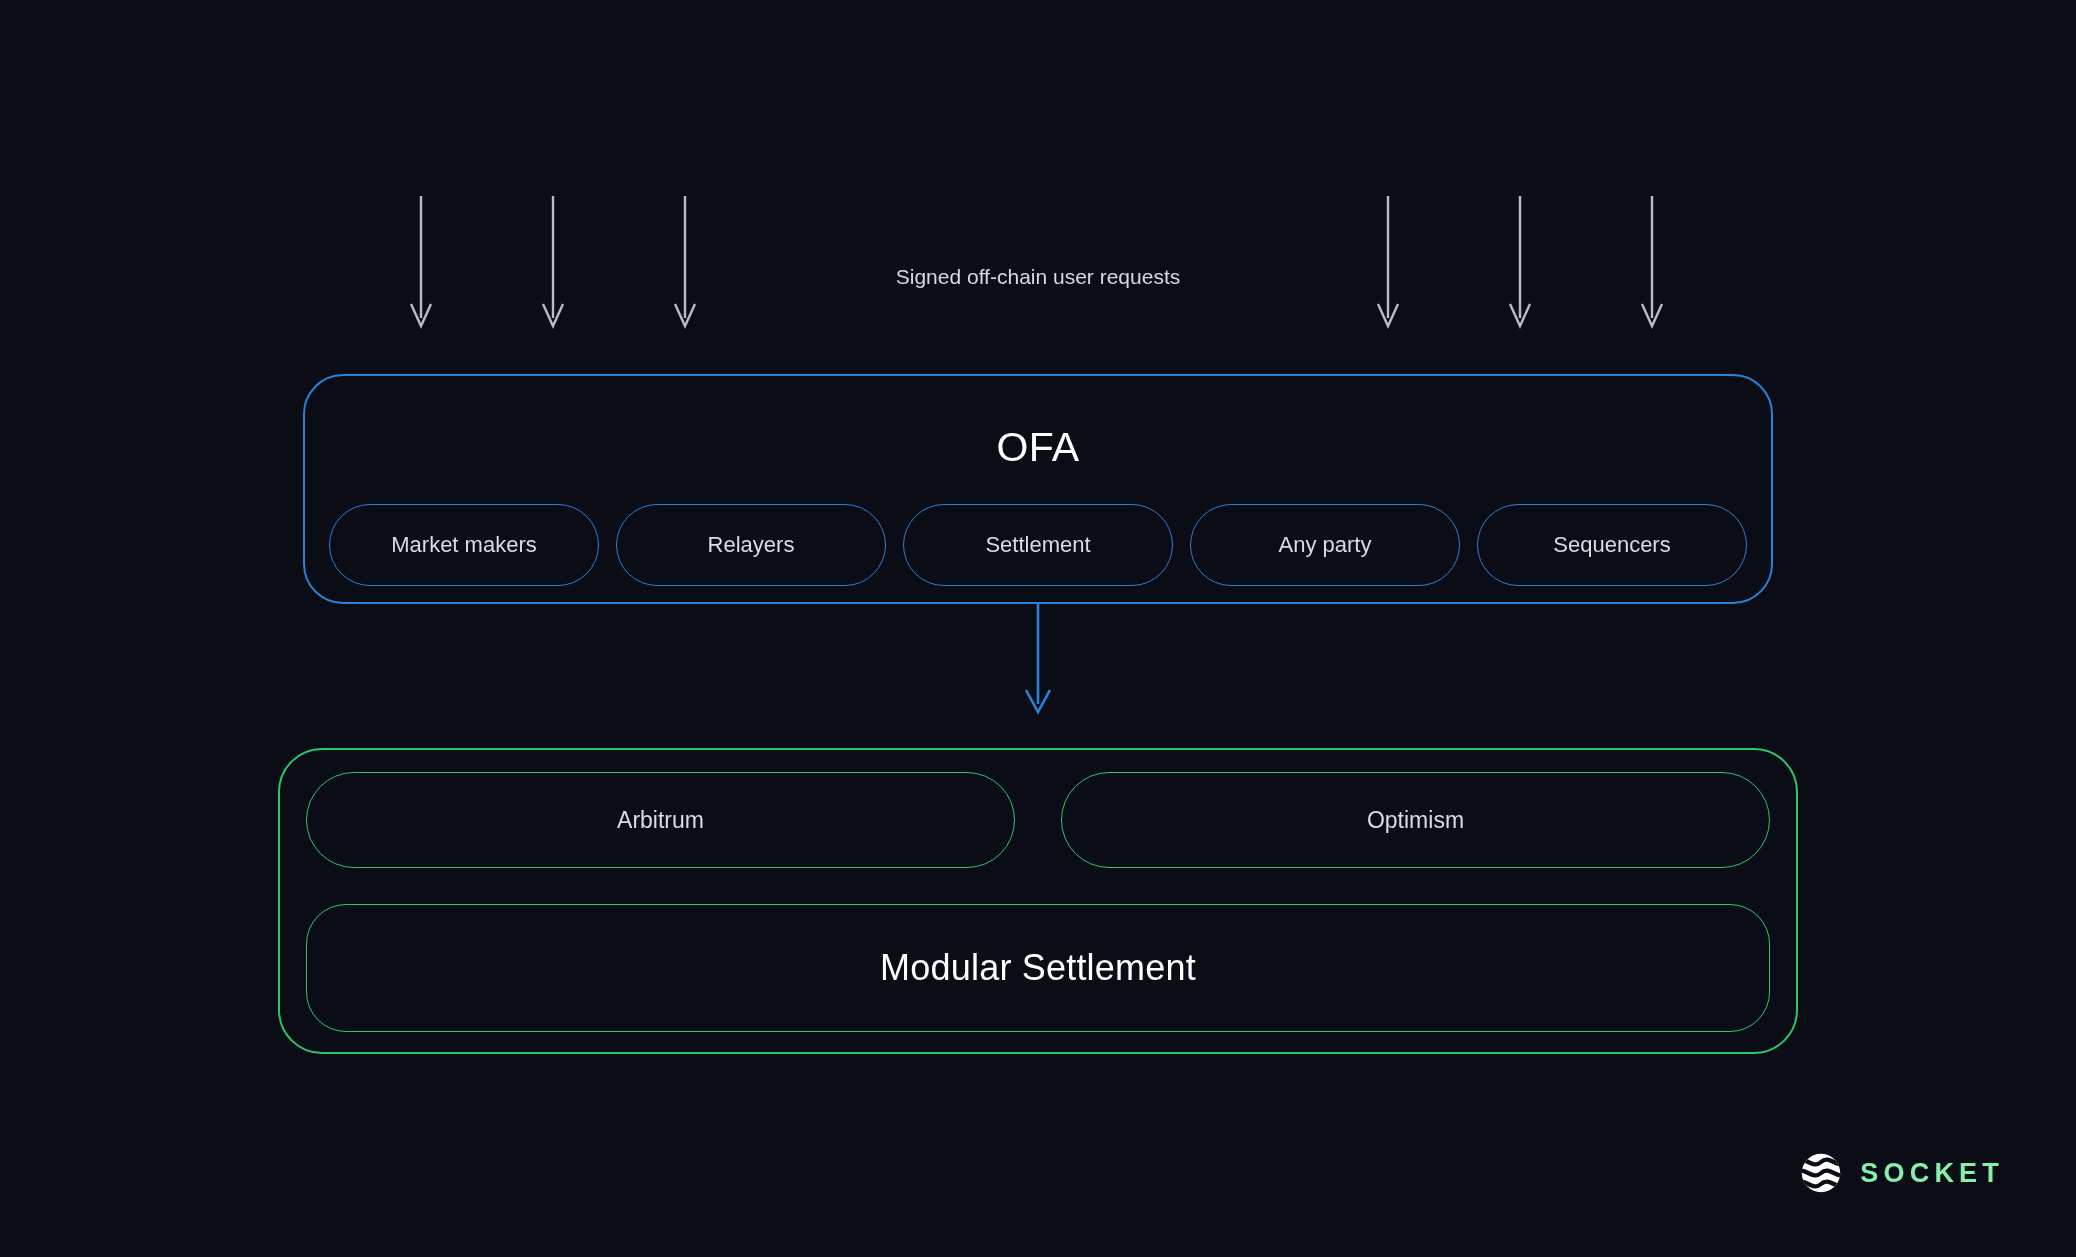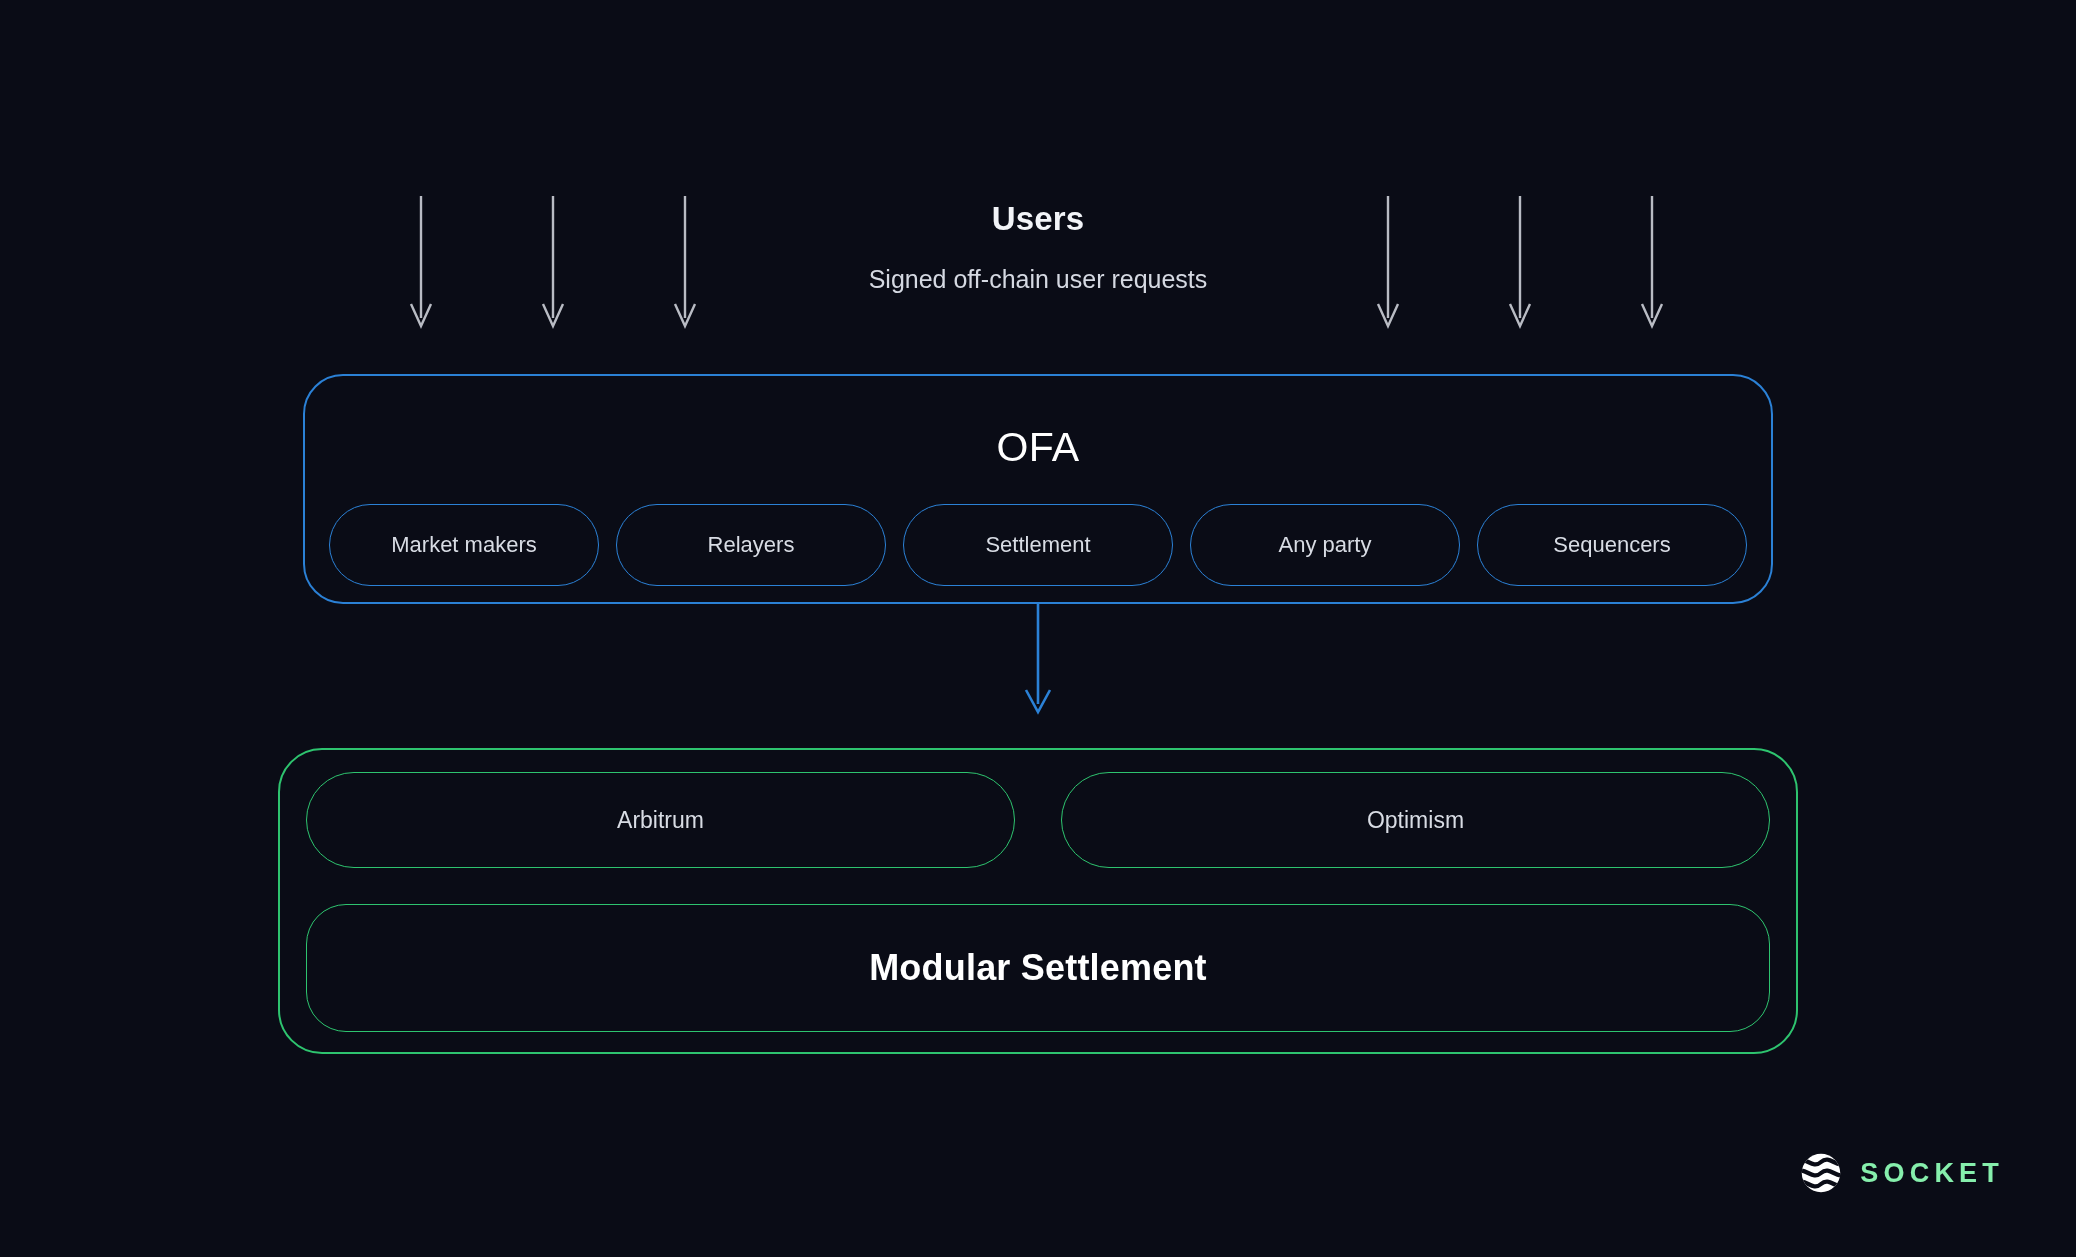--- a/index.html
+++ b/index.html
@@ -44,21 +44,21 @@
     letter-spacing: 0.2px;
     color: #f2f4f8;
   }
 
   .users-sub {
     position: absolute;
     left: 0;
     top: 265px;
     width: 2076px;
     text-align: center;
-    font-size: 25px;
+    font-size: 21px;
     font-weight: 400;
     color: #d5d9e2;
   }
 
   .arrow {
     position: absolute;
     top: 196px;
     width: 26px;
     height: 132px;
   }
@@ -166,21 +166,21 @@
     height: 128px;
     border: 1.6px solid #2ec46f;
     border-radius: 40px;
     display: flex;
     align-items: center;
     justify-content: center;
   }
 
   .settlement-label {
     font-size: 36px;
-    font-weight: 700;
+    font-weight: 400;
     letter-spacing: 0.2px;
     color: #ffffff;
   }
 
   
 
   .brand {
     position: absolute;
     right: 72px;
     bottom: 62px;
@@ -198,21 +198,20 @@
     color: #86efac;
   }
 </style>
 </head>
 <body>
 
 <div class="canvas">
 
   <div class="users-band">
 
-    <div class="users-title">Users</div>
 
     <div class="users-sub">Signed off-chain user requests</div>
 
     <div class="arrow" style="left:408px;">
       <svg width="26" height="132" viewBox="0 0 26 132">
         <line x1="13" y1="0" x2="13" y2="122" stroke="#b9bcc4" stroke-width="2.4"></line>
         <polyline points="3,108 13,130 23,108" fill="none" stroke="#b9bcc4" stroke-width="2.4"></polyline>
       </svg>
     </div>
 

